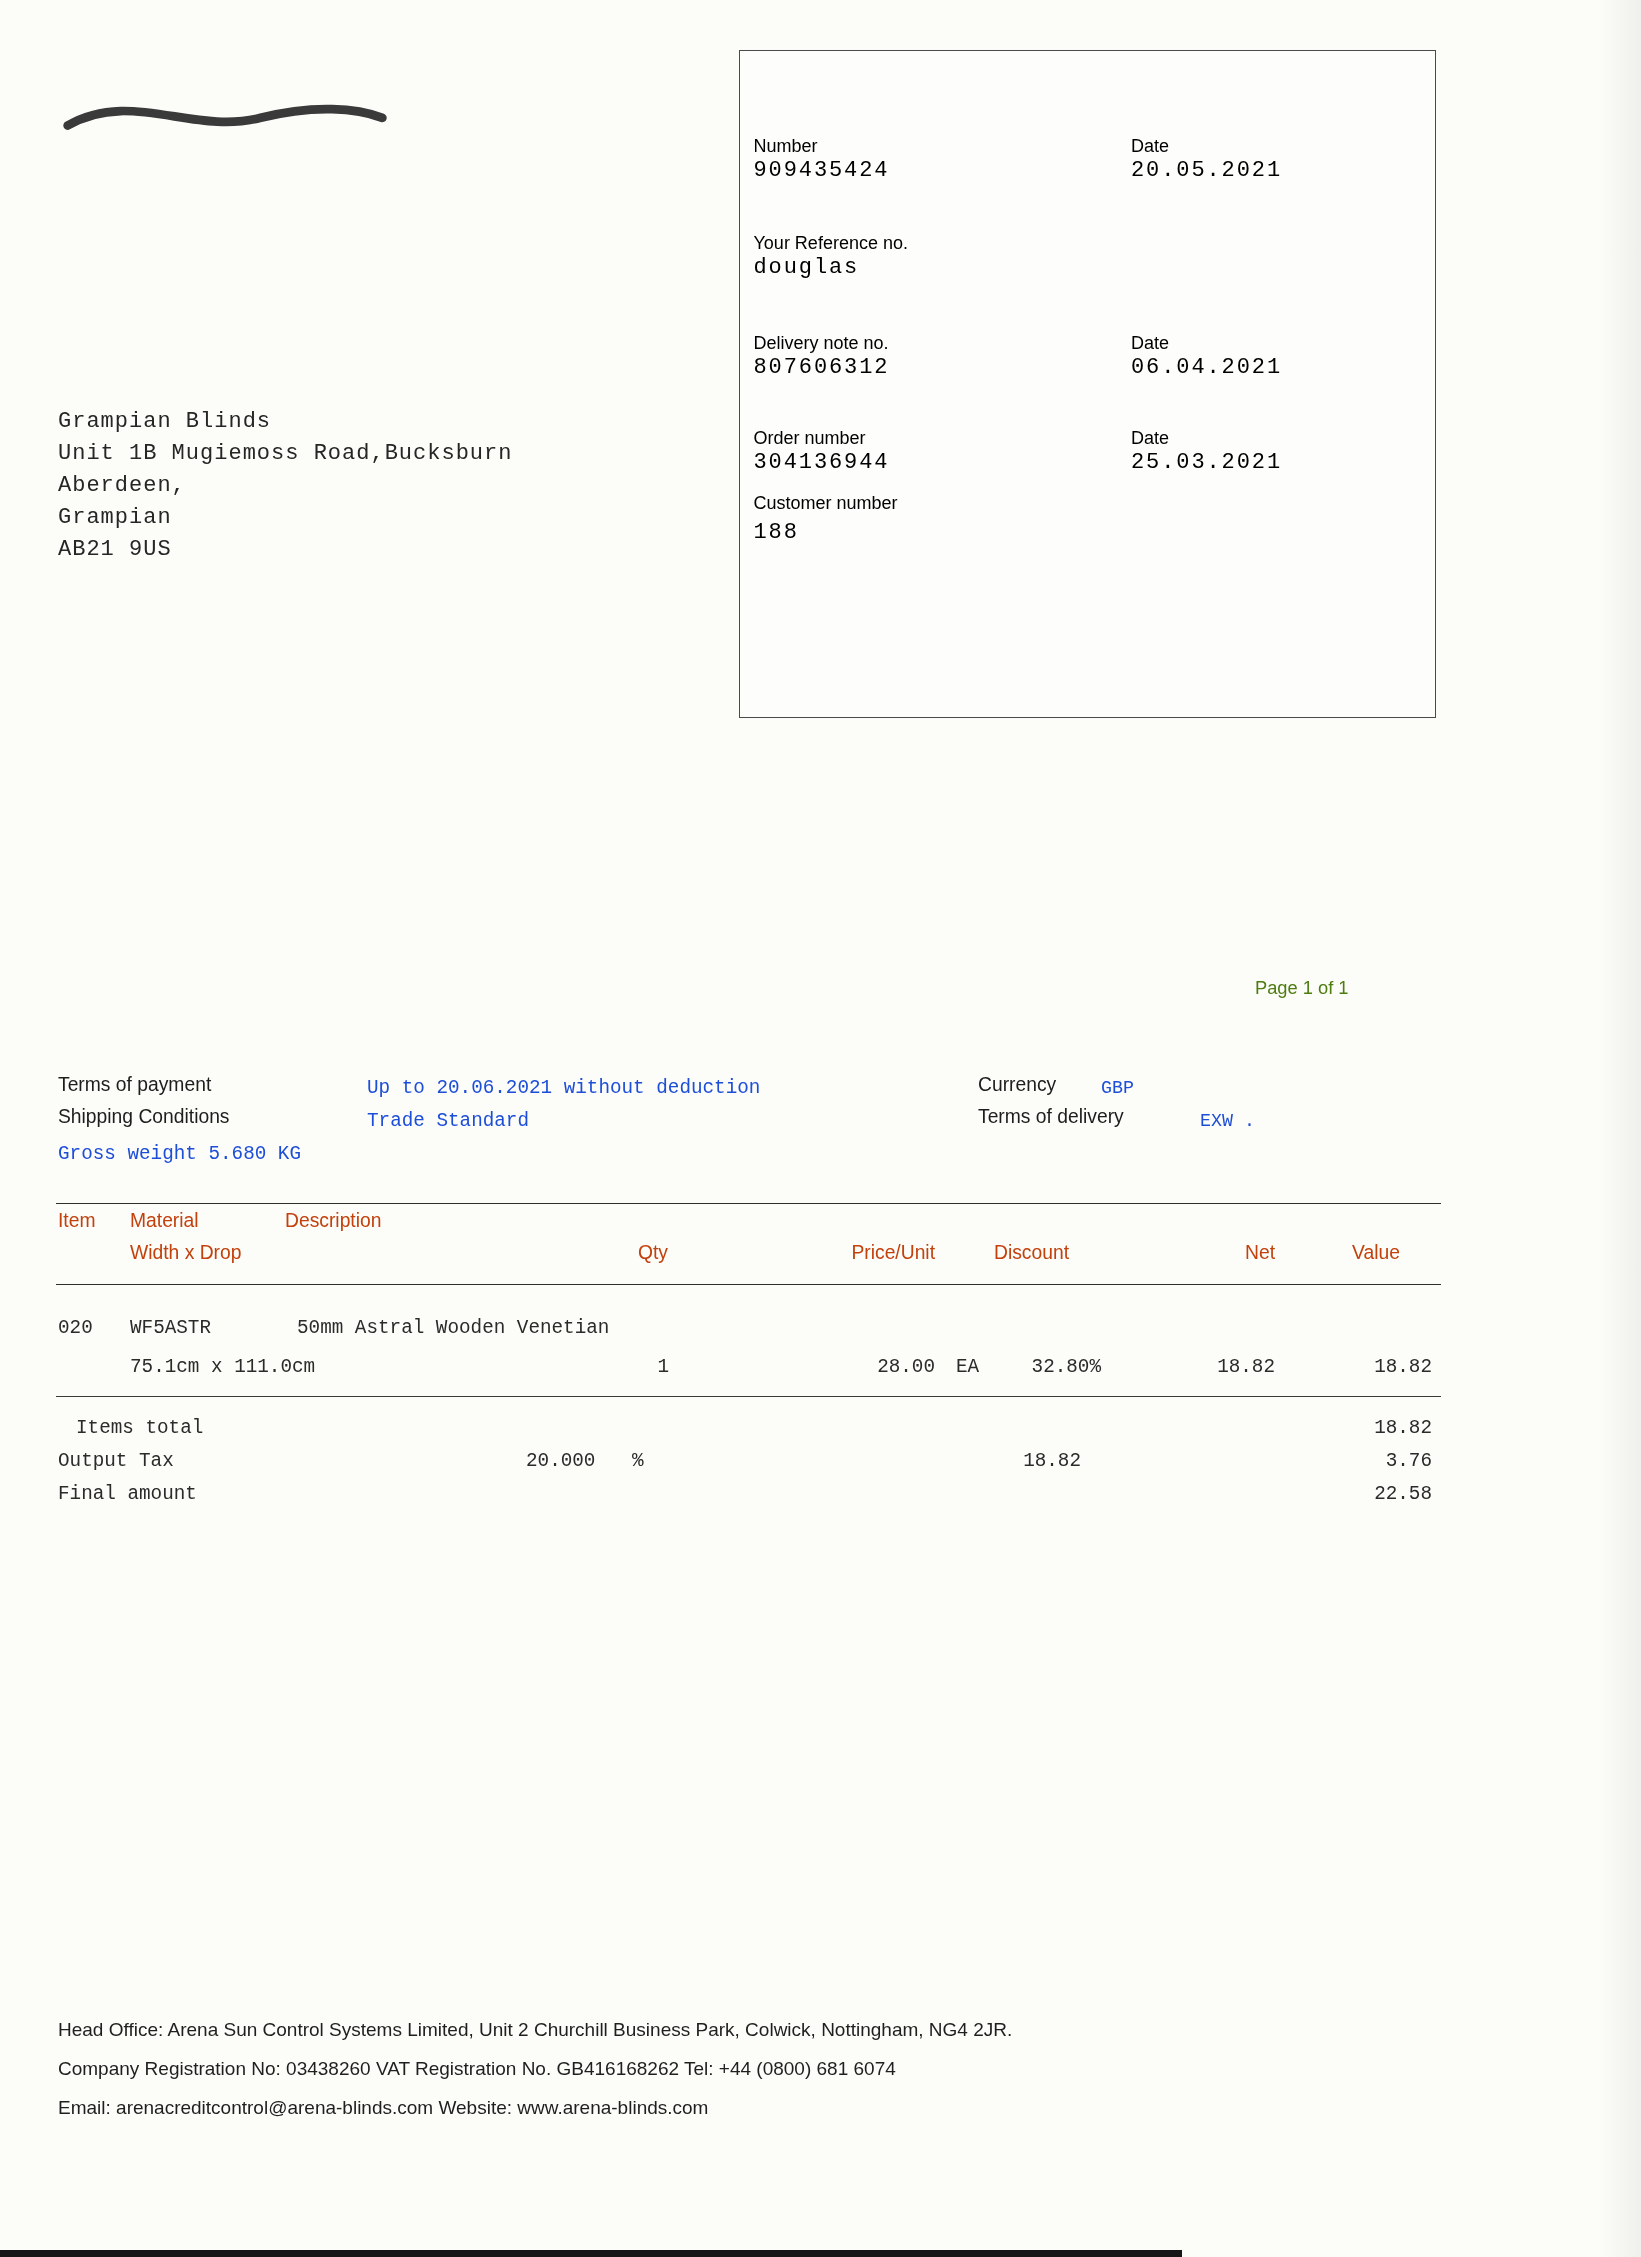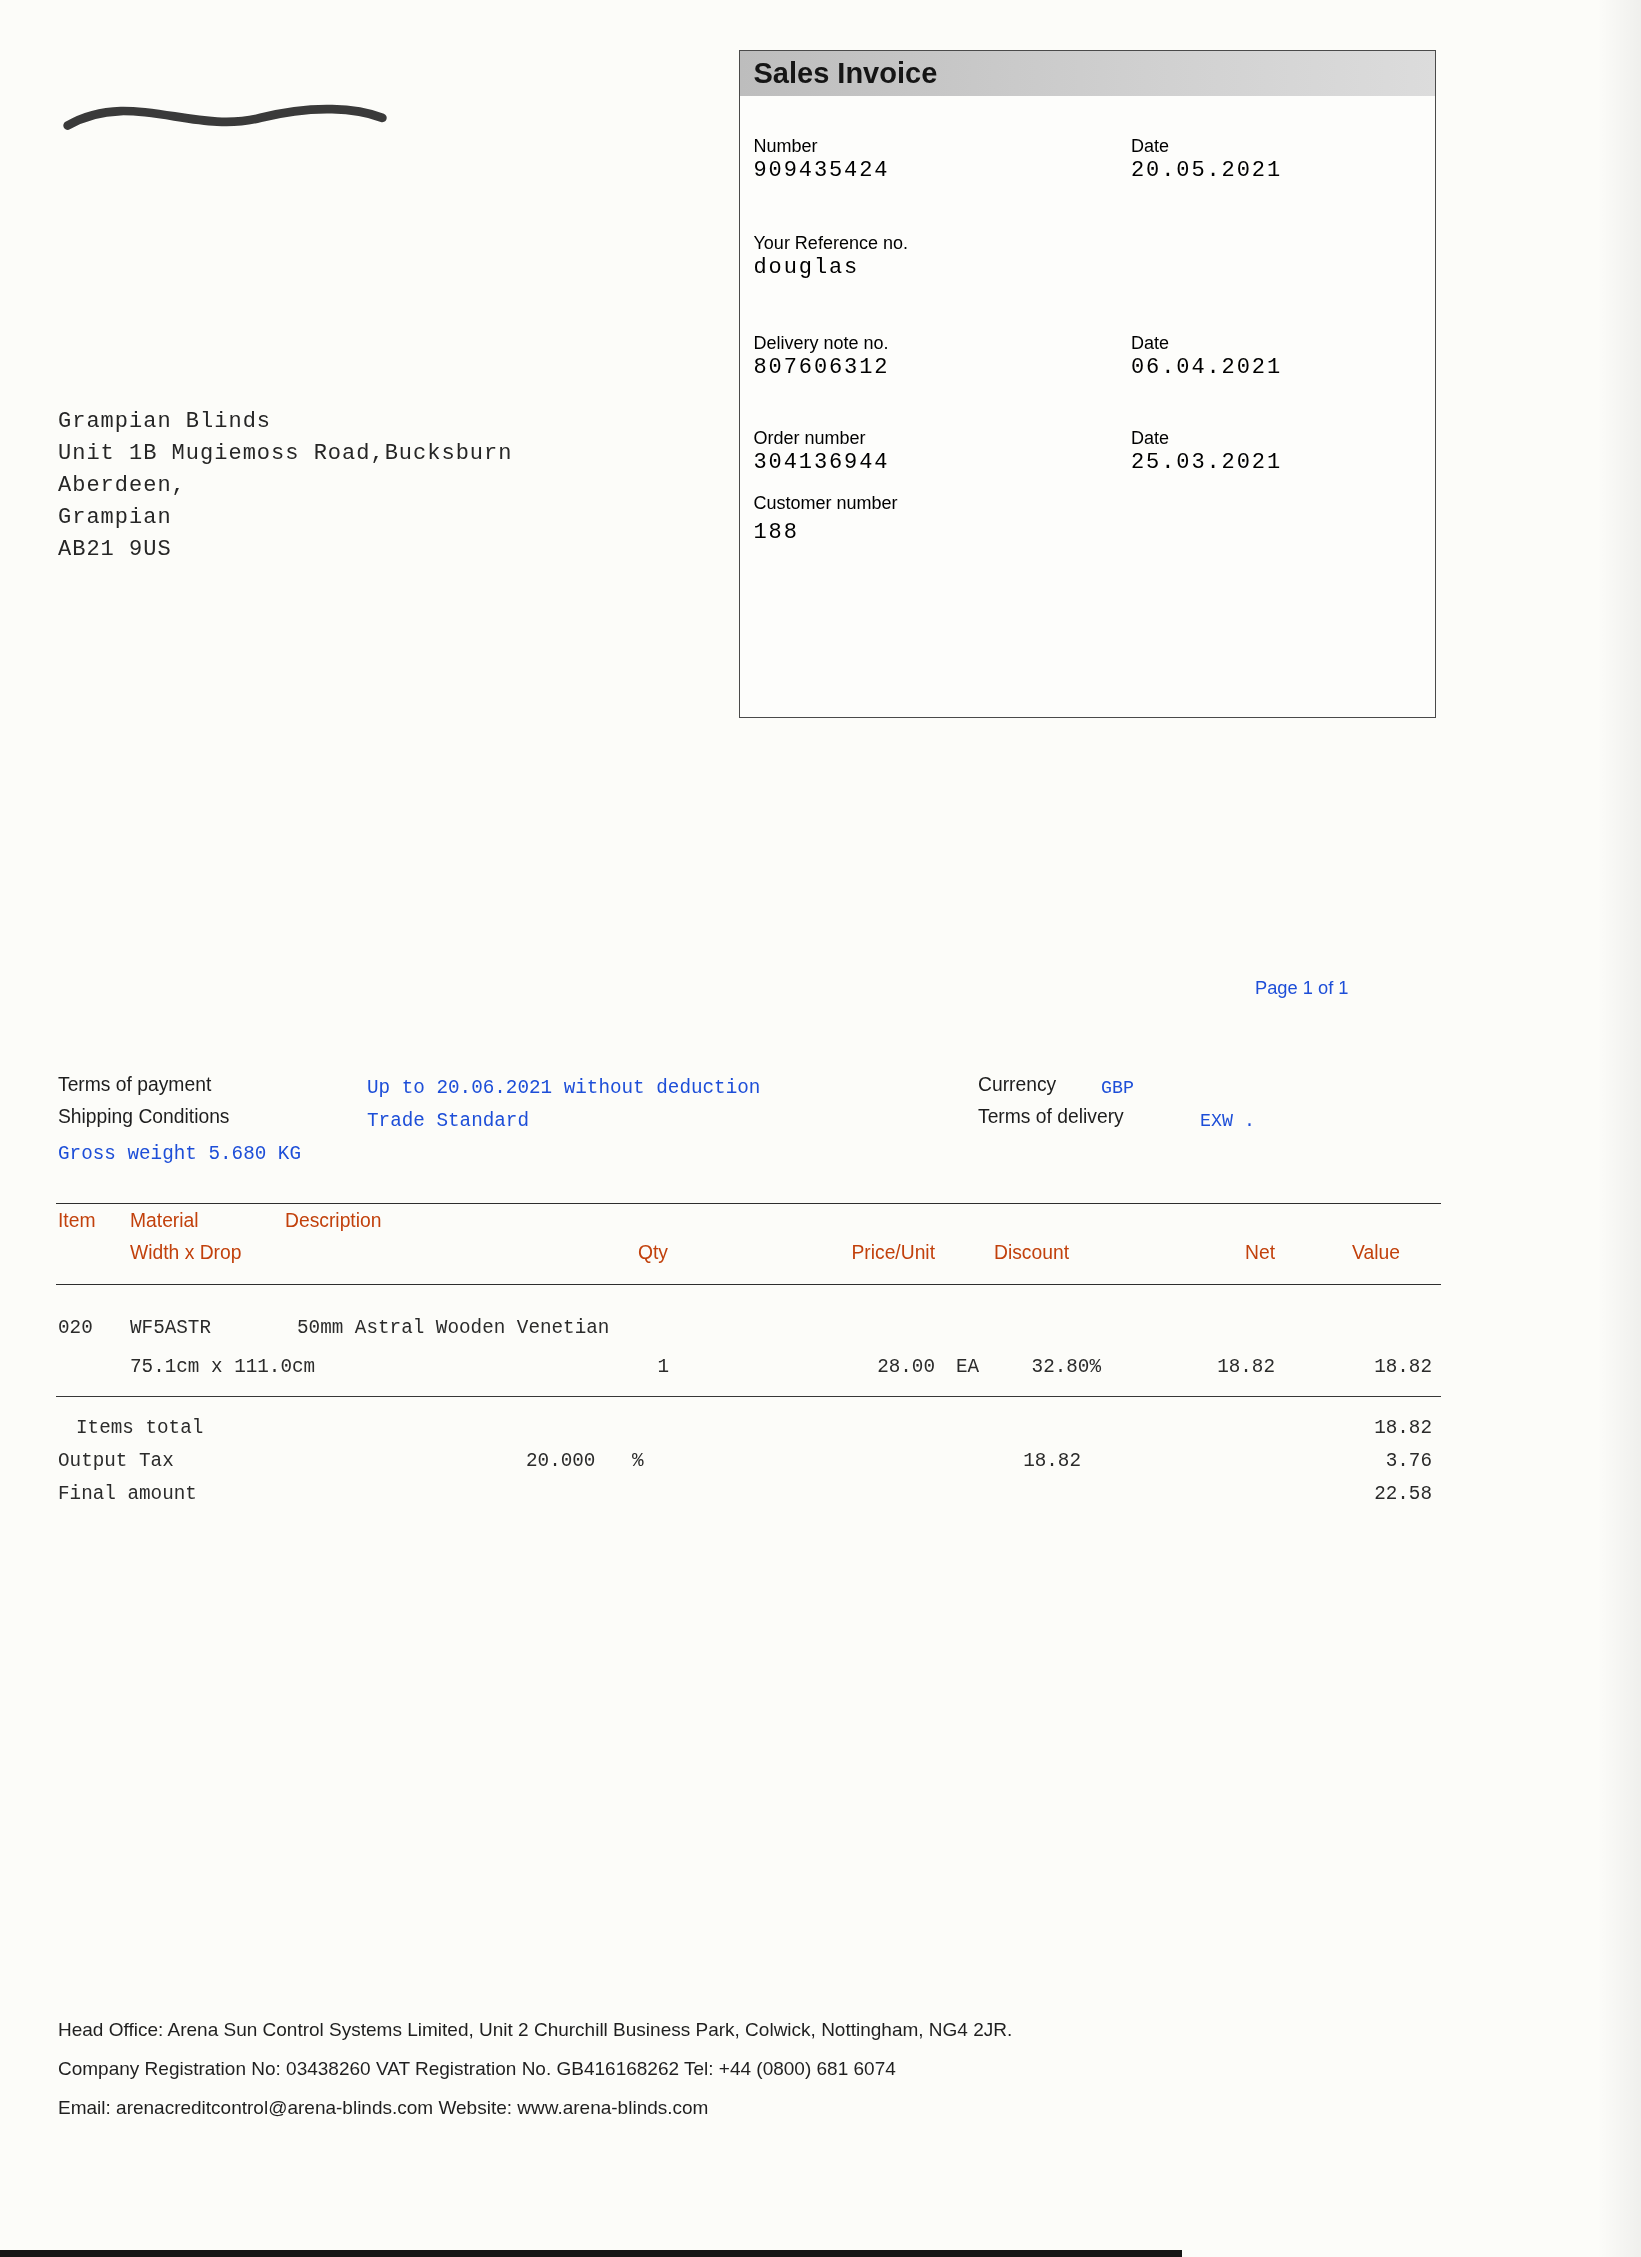--- a/index.html
+++ b/index.html
@@ -53,21 +53,21 @@
   .ib-value { font-family: "Liberation Mono", "DejaVu Sans Mono", monospace; font-size: 22px; color: #000000; letter-spacing: 1.9px; }
 
   
   .recipient {
     position: absolute; left: 58px; top: 406px;
     font-family: "Liberation Mono", "DejaVu Sans Mono", monospace;
     font-size: 22px; line-height: 32px; color: #262626; letter-spacing: 1px;
   }
 
   
-  .page-indicator { position: absolute; left: 1255px; top: 977px; font-size: 18.3px; color: #1d4ed8; }
+  .page-indicator { position: absolute; left: 1255px; top: 977px; font-size: 18.3px; color: #4d7c0f; }
 
   
   .t-label { position: absolute; font-size: 19.3px; color: #1d1d1d; }
   .t-value { position: absolute; font-family: Liberation Mono, monospace; font-size: 19.3px; color: #1d4ed8; }
 
   
   .rule { position: absolute; left: 56px; width: 1385px; height: 0; border-top: 1.9px solid #2e2e2e; }
   .rule-thin { border-top: 1.4px solid #383838; }
   .th { position: absolute; font-size: 19.3px; color: #c2410c; }
   .td { position: absolute; font-family: "Liberation Mono", "DejaVu Sans Mono", monospace; font-size: 19.3px; color: #2b2b2b; }
@@ -89,21 +89,20 @@
 
   <div class="recipient">
     <div>Grampian Blinds</div>
     <div>Unit 1B Mugiemoss Road,Bucksburn</div>
     <div>Aberdeen,</div>
     <div>Grampian</div>
     <div>AB21 9US</div>
   </div>
 
   <div class="invoice-box">
-    <div class="invoice-title-bar">Sales Invoice</div>
 
     <div class="ib-field ib-label" style="left:13.5px; top:85px">Number</div>
     <div class="ib-field ib-value" style="left:13.5px; top:107px">909435424</div>
     <div class="ib-field ib-label" style="left:391px; top:85px">Date</div>
     <div class="ib-field ib-value" style="left:391px; top:107px">20.05.2021</div>
 
     <div class="ib-field ib-label" style="left:13.5px; top:182px">Your Reference no.</div>
     <div class="ib-field ib-value" style="left:13.5px; top:204px">douglas</div>
 
     <div class="ib-field ib-label" style="left:13.5px; top:282px">Delivery note no.</div>

